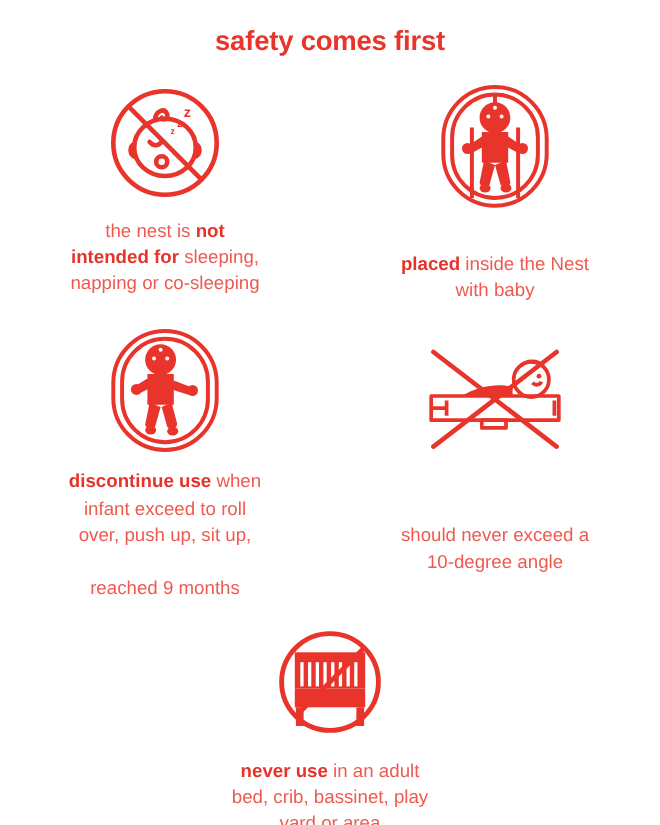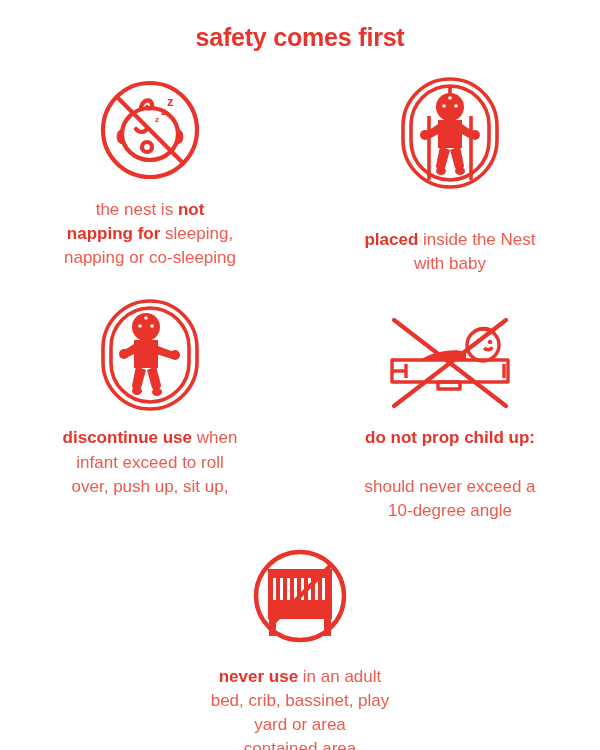--- a/index.html
+++ b/index.html
@@ -90,21 +90,21 @@
           </g>
           <g fill="#E8342A" font-family="Liberation Sans, sans-serif" font-weight="bold">
             <text x="76" y="32" font-size="13">z</text>
             <text x="70" y="41" font-size="10">z</text>
             <text x="64" y="48" font-size="8">z</text>
           </g>
         </svg>
       </div>
       <div class="caption">
         <span>the nest is </span><b>not</b><br>
-        <b>napping for</b><span> sleeping,</span><br>
+        <b>intended for</b><span> sleeping,</span><br>
         <span>napping or co-sleeping</span>
       </div>
     </div>
 
     <div class="cell">
       <div class="icon-wrap">
         <svg width="112" height="118" viewBox="0 0 112 118" aria-hidden="true">
           <g fill="none" stroke="#E8342A" stroke-width="3.6">
             <rect x="9" y="5" width="94" height="108" rx="47" ry="47"></rect>
             <rect x="17" y="12" width="78" height="94" rx="39" ry="39"></rect>
@@ -168,20 +168,21 @@
             <circle cx="58" cy="30" r="1.8"></circle>
             <circle cx="52" cy="22" r="1.8"></circle>
           </g>
         </svg>
       </div>
       <div class="caption">
         <b>discontinue use</b><span> when</span><br>
         <span>infant exceed to roll</span><br>
         <span>over, push up, sit up,</span><br>
         <br>
+        <span>reached 9 months</span>
       </div>
     </div>
 
     <div class="cell row2">
       <div class="icon-wrap" style="height:118px">
         <svg width="140" height="100" viewBox="0 0 140 100" aria-hidden="true">
 
           <g fill="none" stroke="#E8342A" stroke-width="3.4" stroke-linejoin="round">
             <path d="M12 46 h116 v22 h-116 z"></path>
             <line x1="12" y1="57" x2="26" y2="57"></line>
@@ -200,21 +201,21 @@
           </g>
           <circle cx="110" cy="28" r="2.2" fill="#E8342A"></circle>
 
           <g stroke="#E8342A" stroke-width="4.2" stroke-linecap="round">
             <line x1="14" y1="6" x2="126" y2="92"></line>
             <line x1="126" y1="6" x2="14" y2="92"></line>
           </g>
         </svg>
       </div>
       <div class="caption">
-        <b>do not prop child up:</b><br>
+        <br>
         <br>
         <span>should never exceed a</span><br>
         <span>10-degree angle</span>
       </div>
     </div>
 
   </div>
 
   <div class="bottom">
     <div class="icon-wrap">

